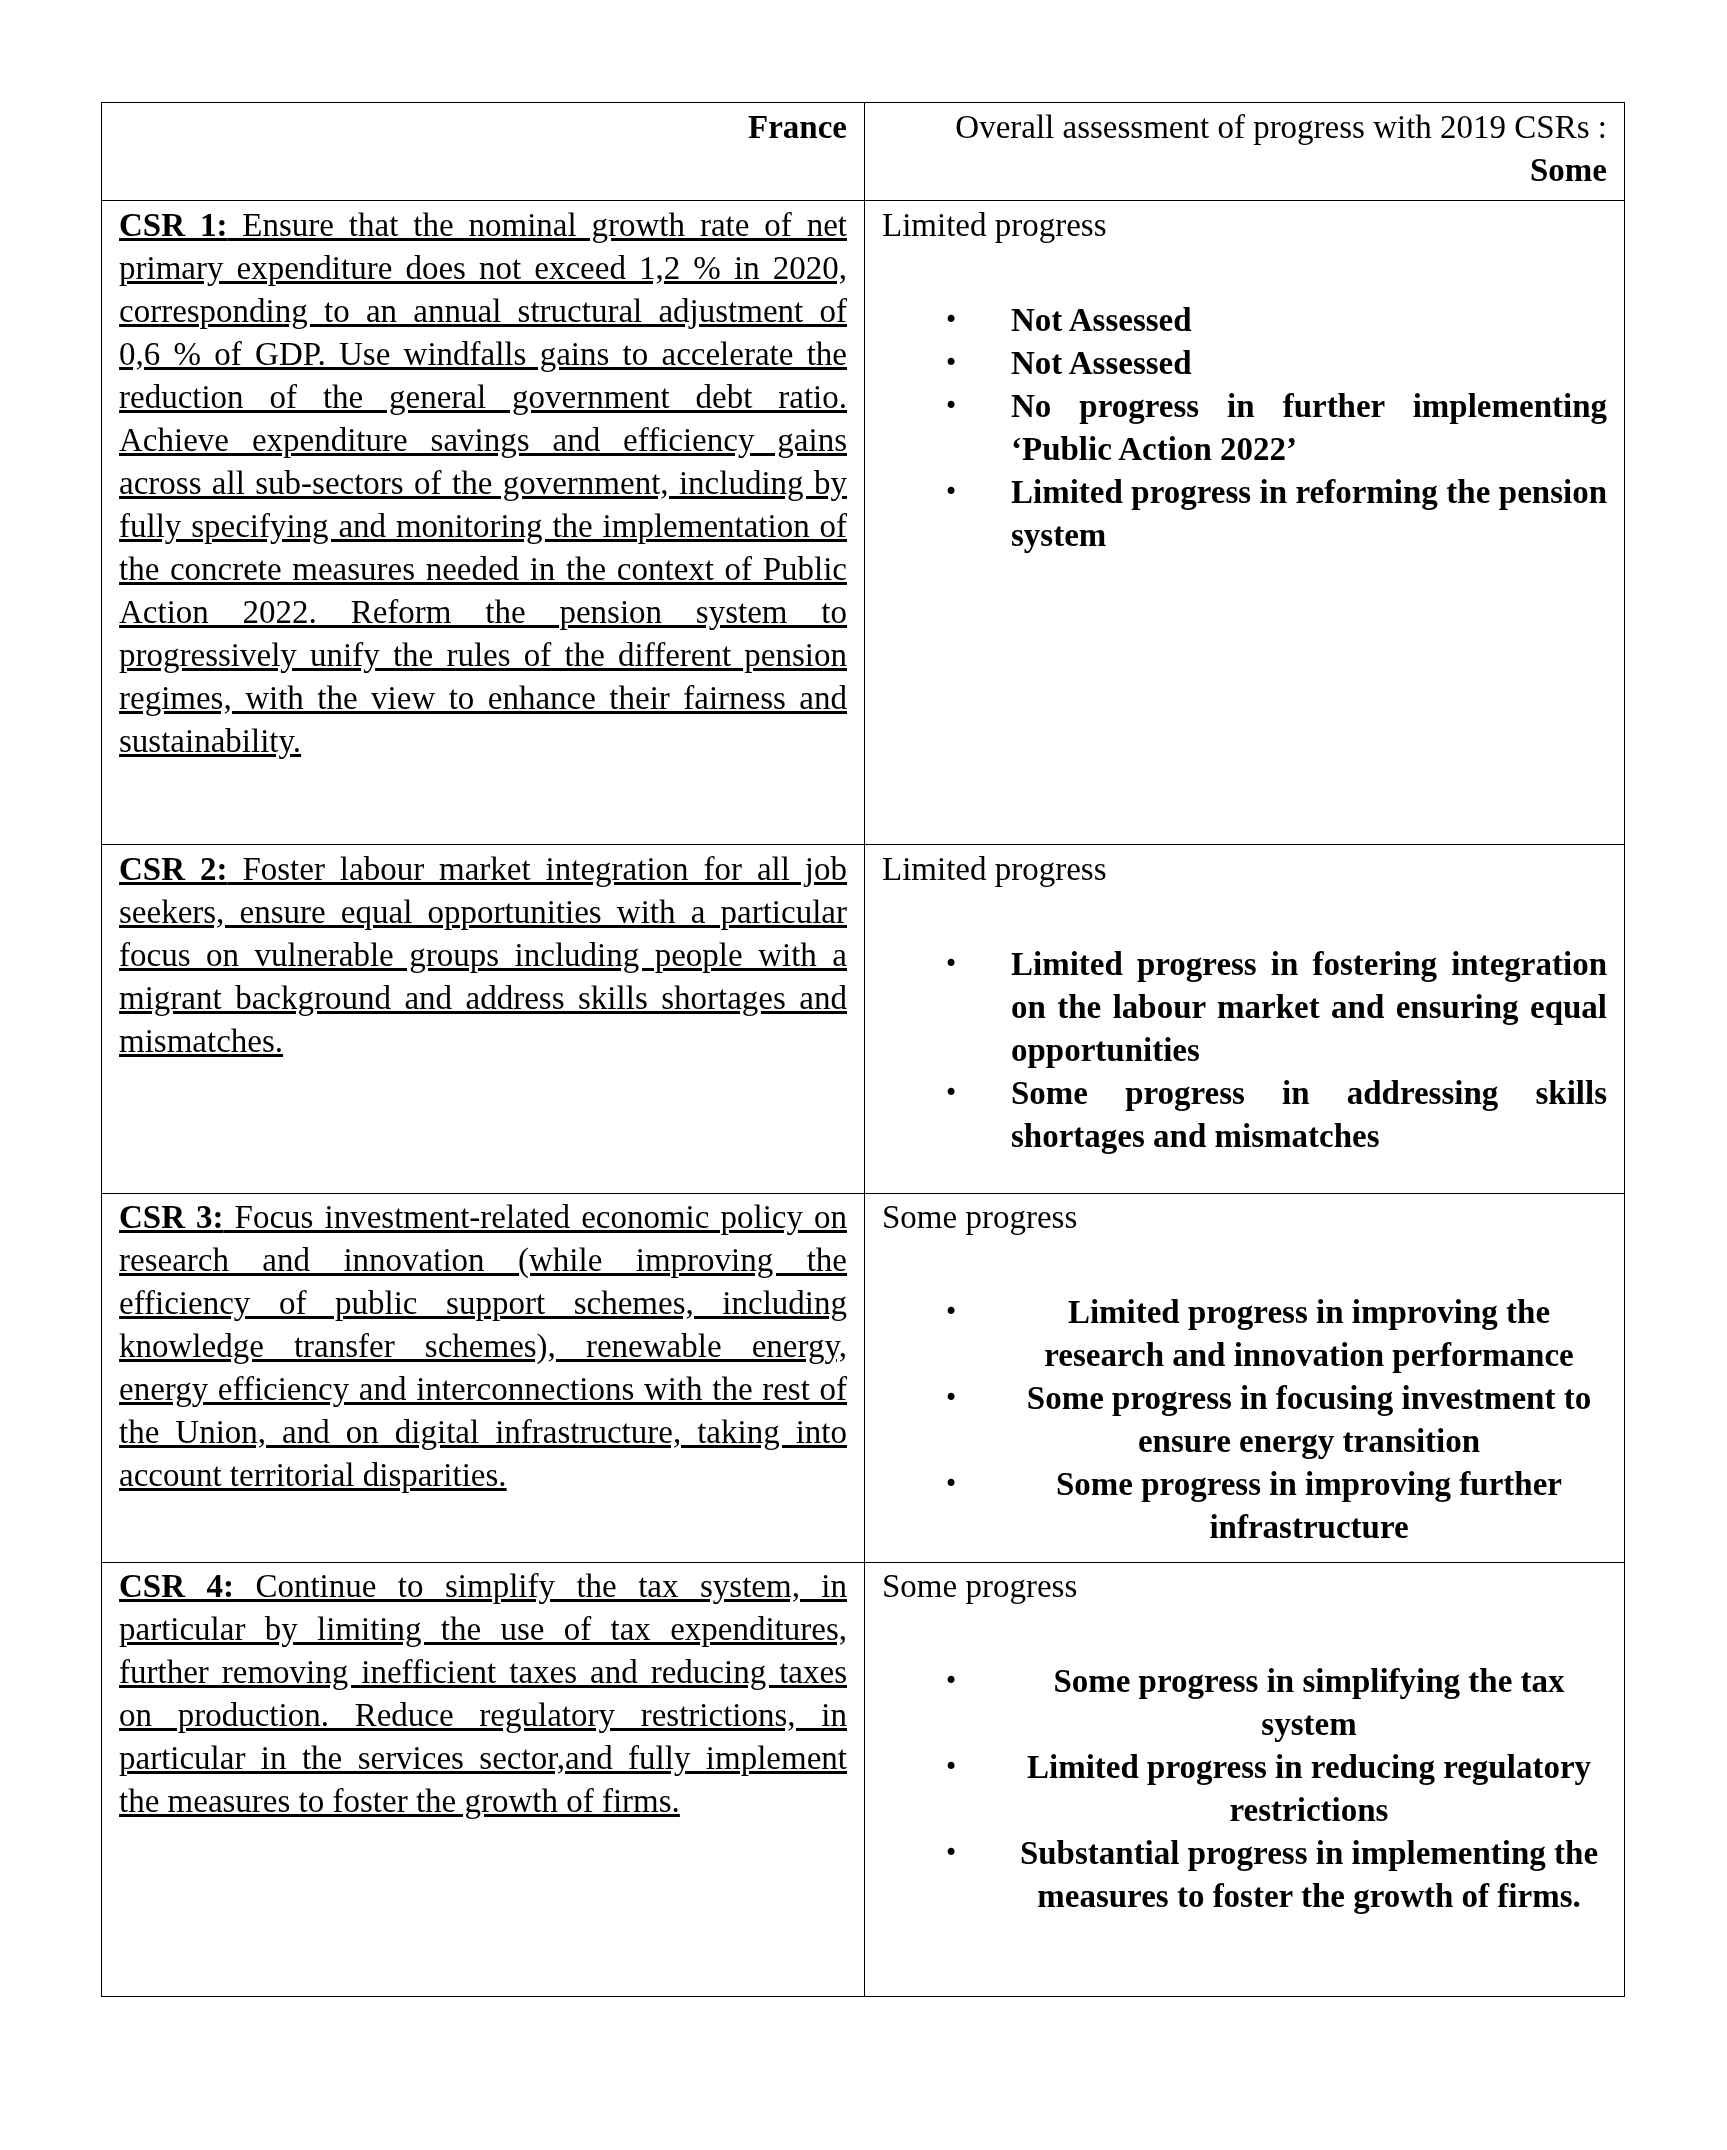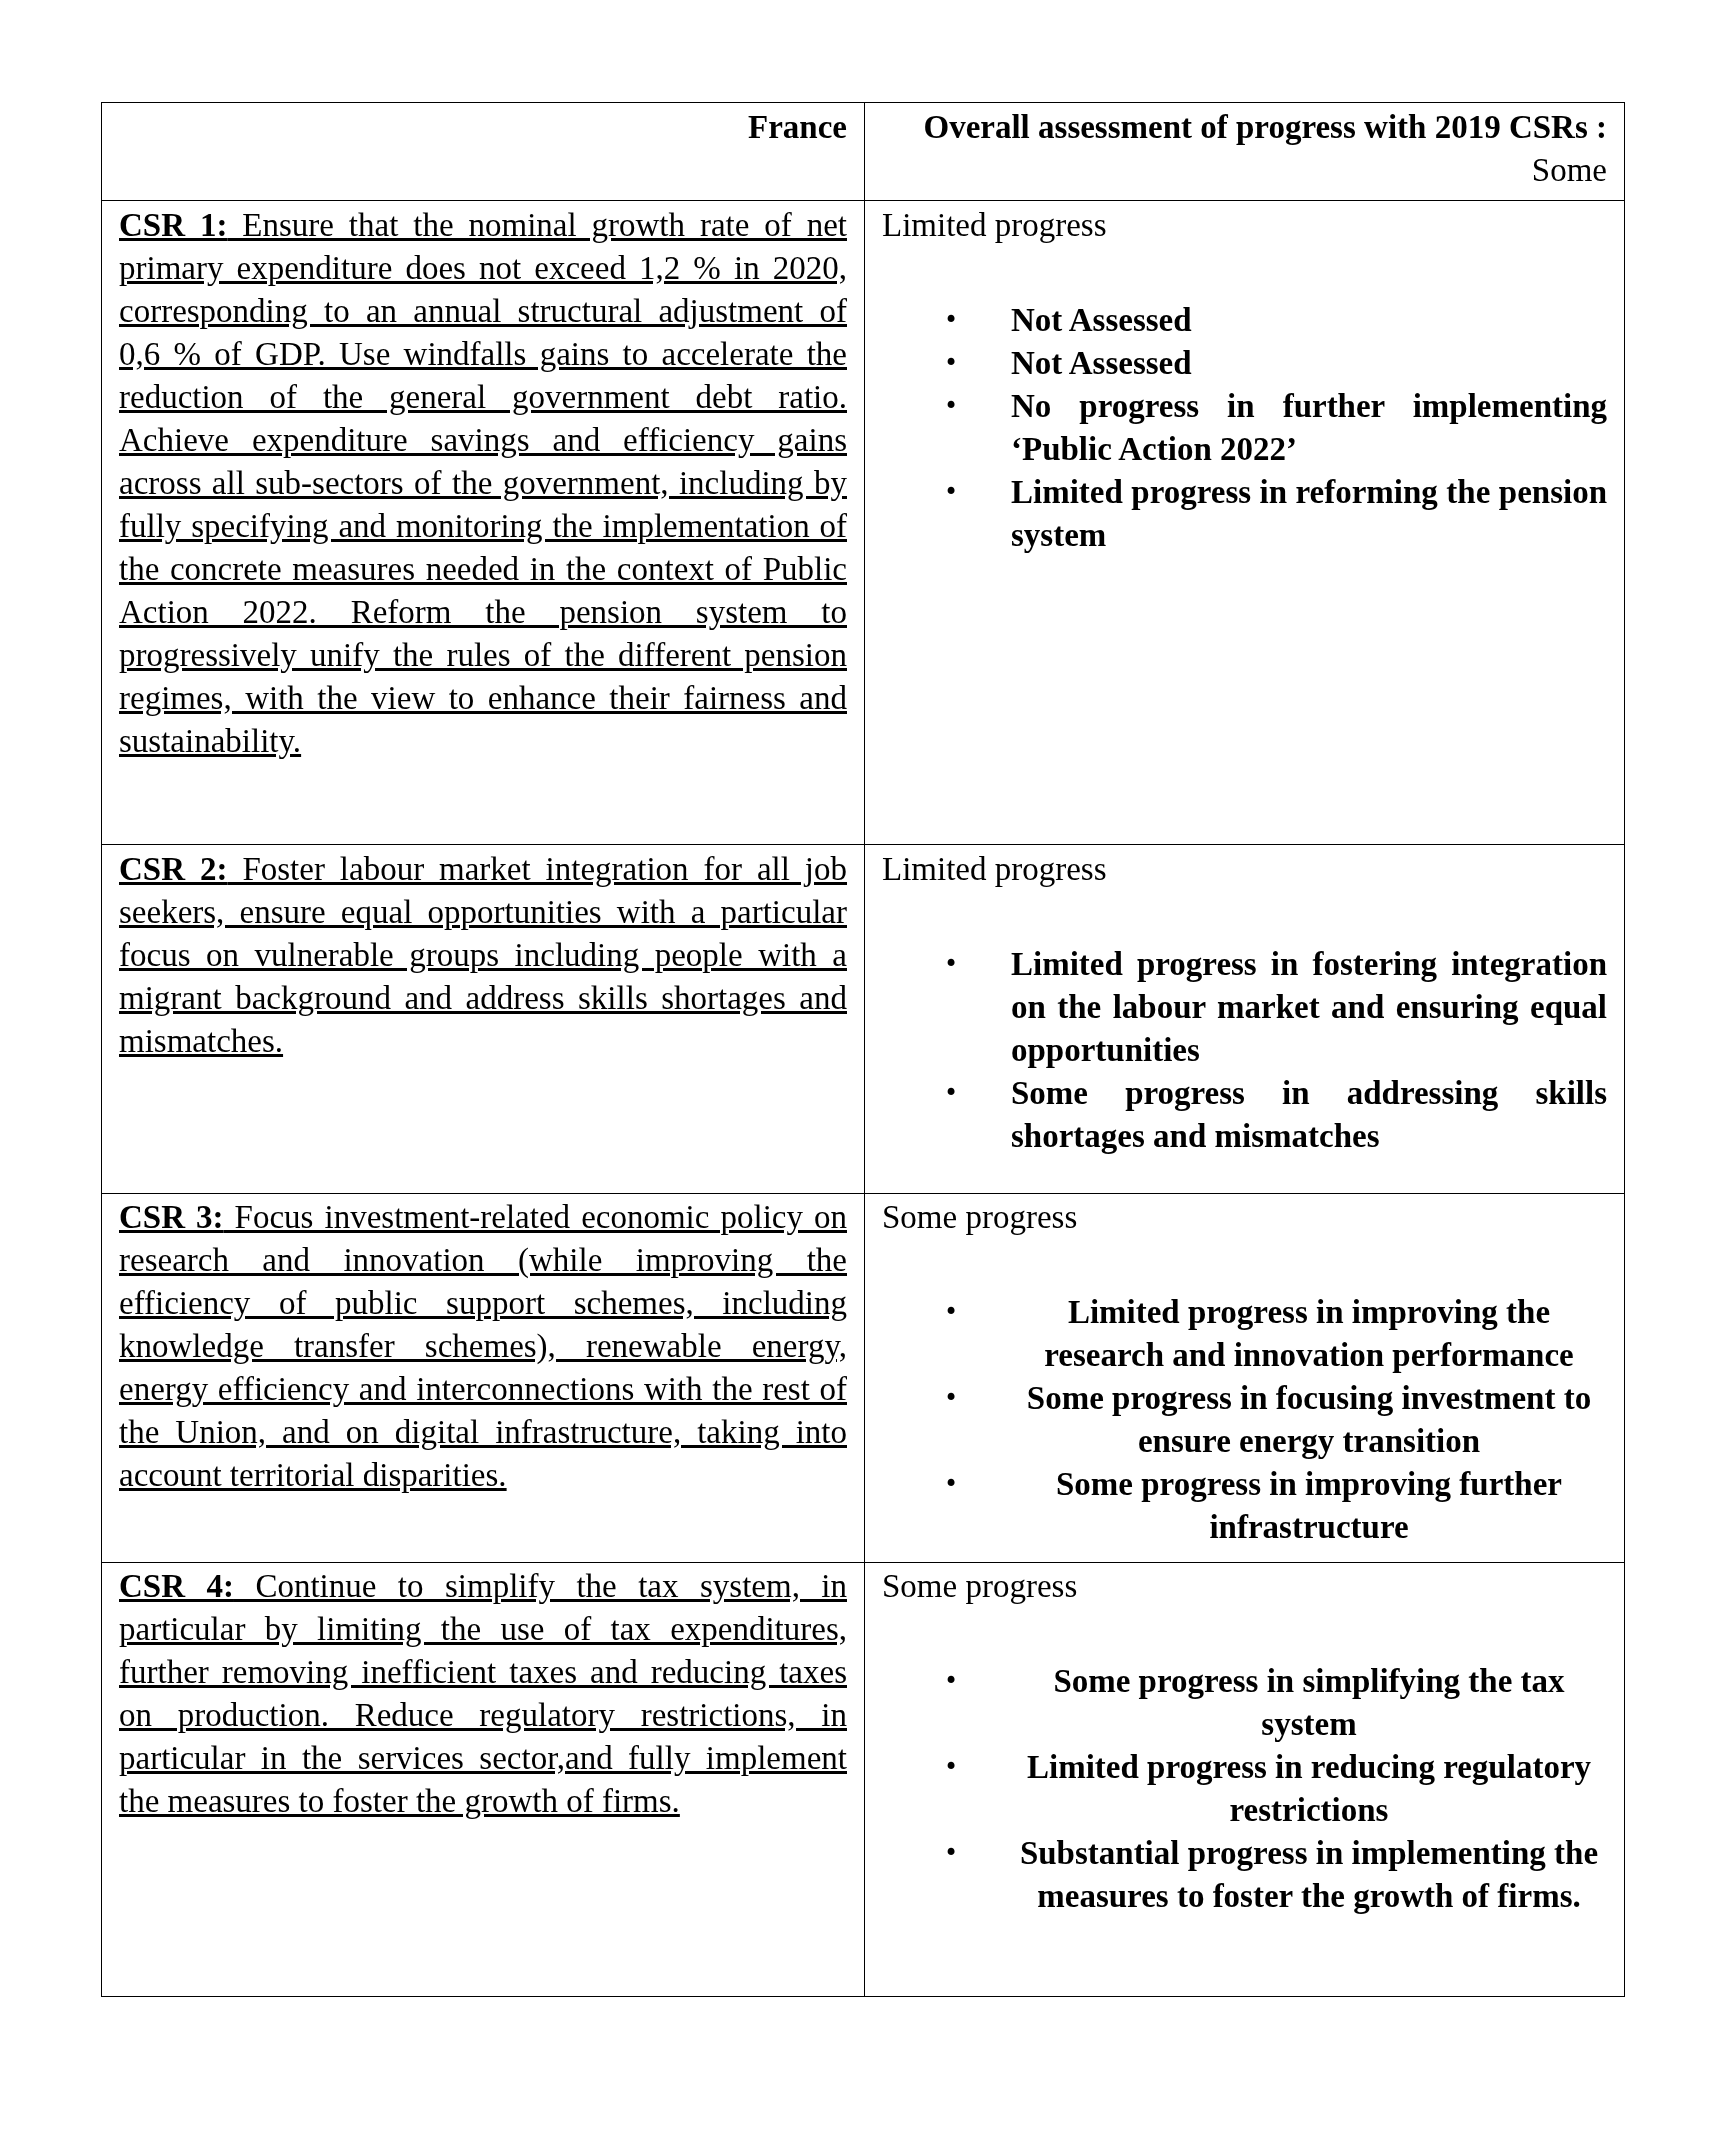--- a/index.html
+++ b/index.html
@@ -42,22 +42,22 @@
 
     tr.header-row td { height: 77px; text-align: right; }
     tr.row-1 td { height: 632px; }
     tr.row-2 td { height: 336px; margin-top: 39px; }
     tr.row-3 td { height: 357px; }
     tr.row-4 td { height: 422px; }
 
     .bold { font-weight: bold; }
     .justify { text-align: justify; text-decoration: underline; }
 
-    .overall-label { display: block; font-weight: bold; }
-    .overall-value { display: block; font-weight: normal; }
+    .overall-label { display: block; }
+    .overall-value { display: block; font-weight: bold; }
 
     .assessment { display: block; margin-bottom: 52px; }
 
     ul.bullets {
       list-style: none;
       margin: 0;
       padding: 0;
     }
     ul.bullets li {
       position: relative;

